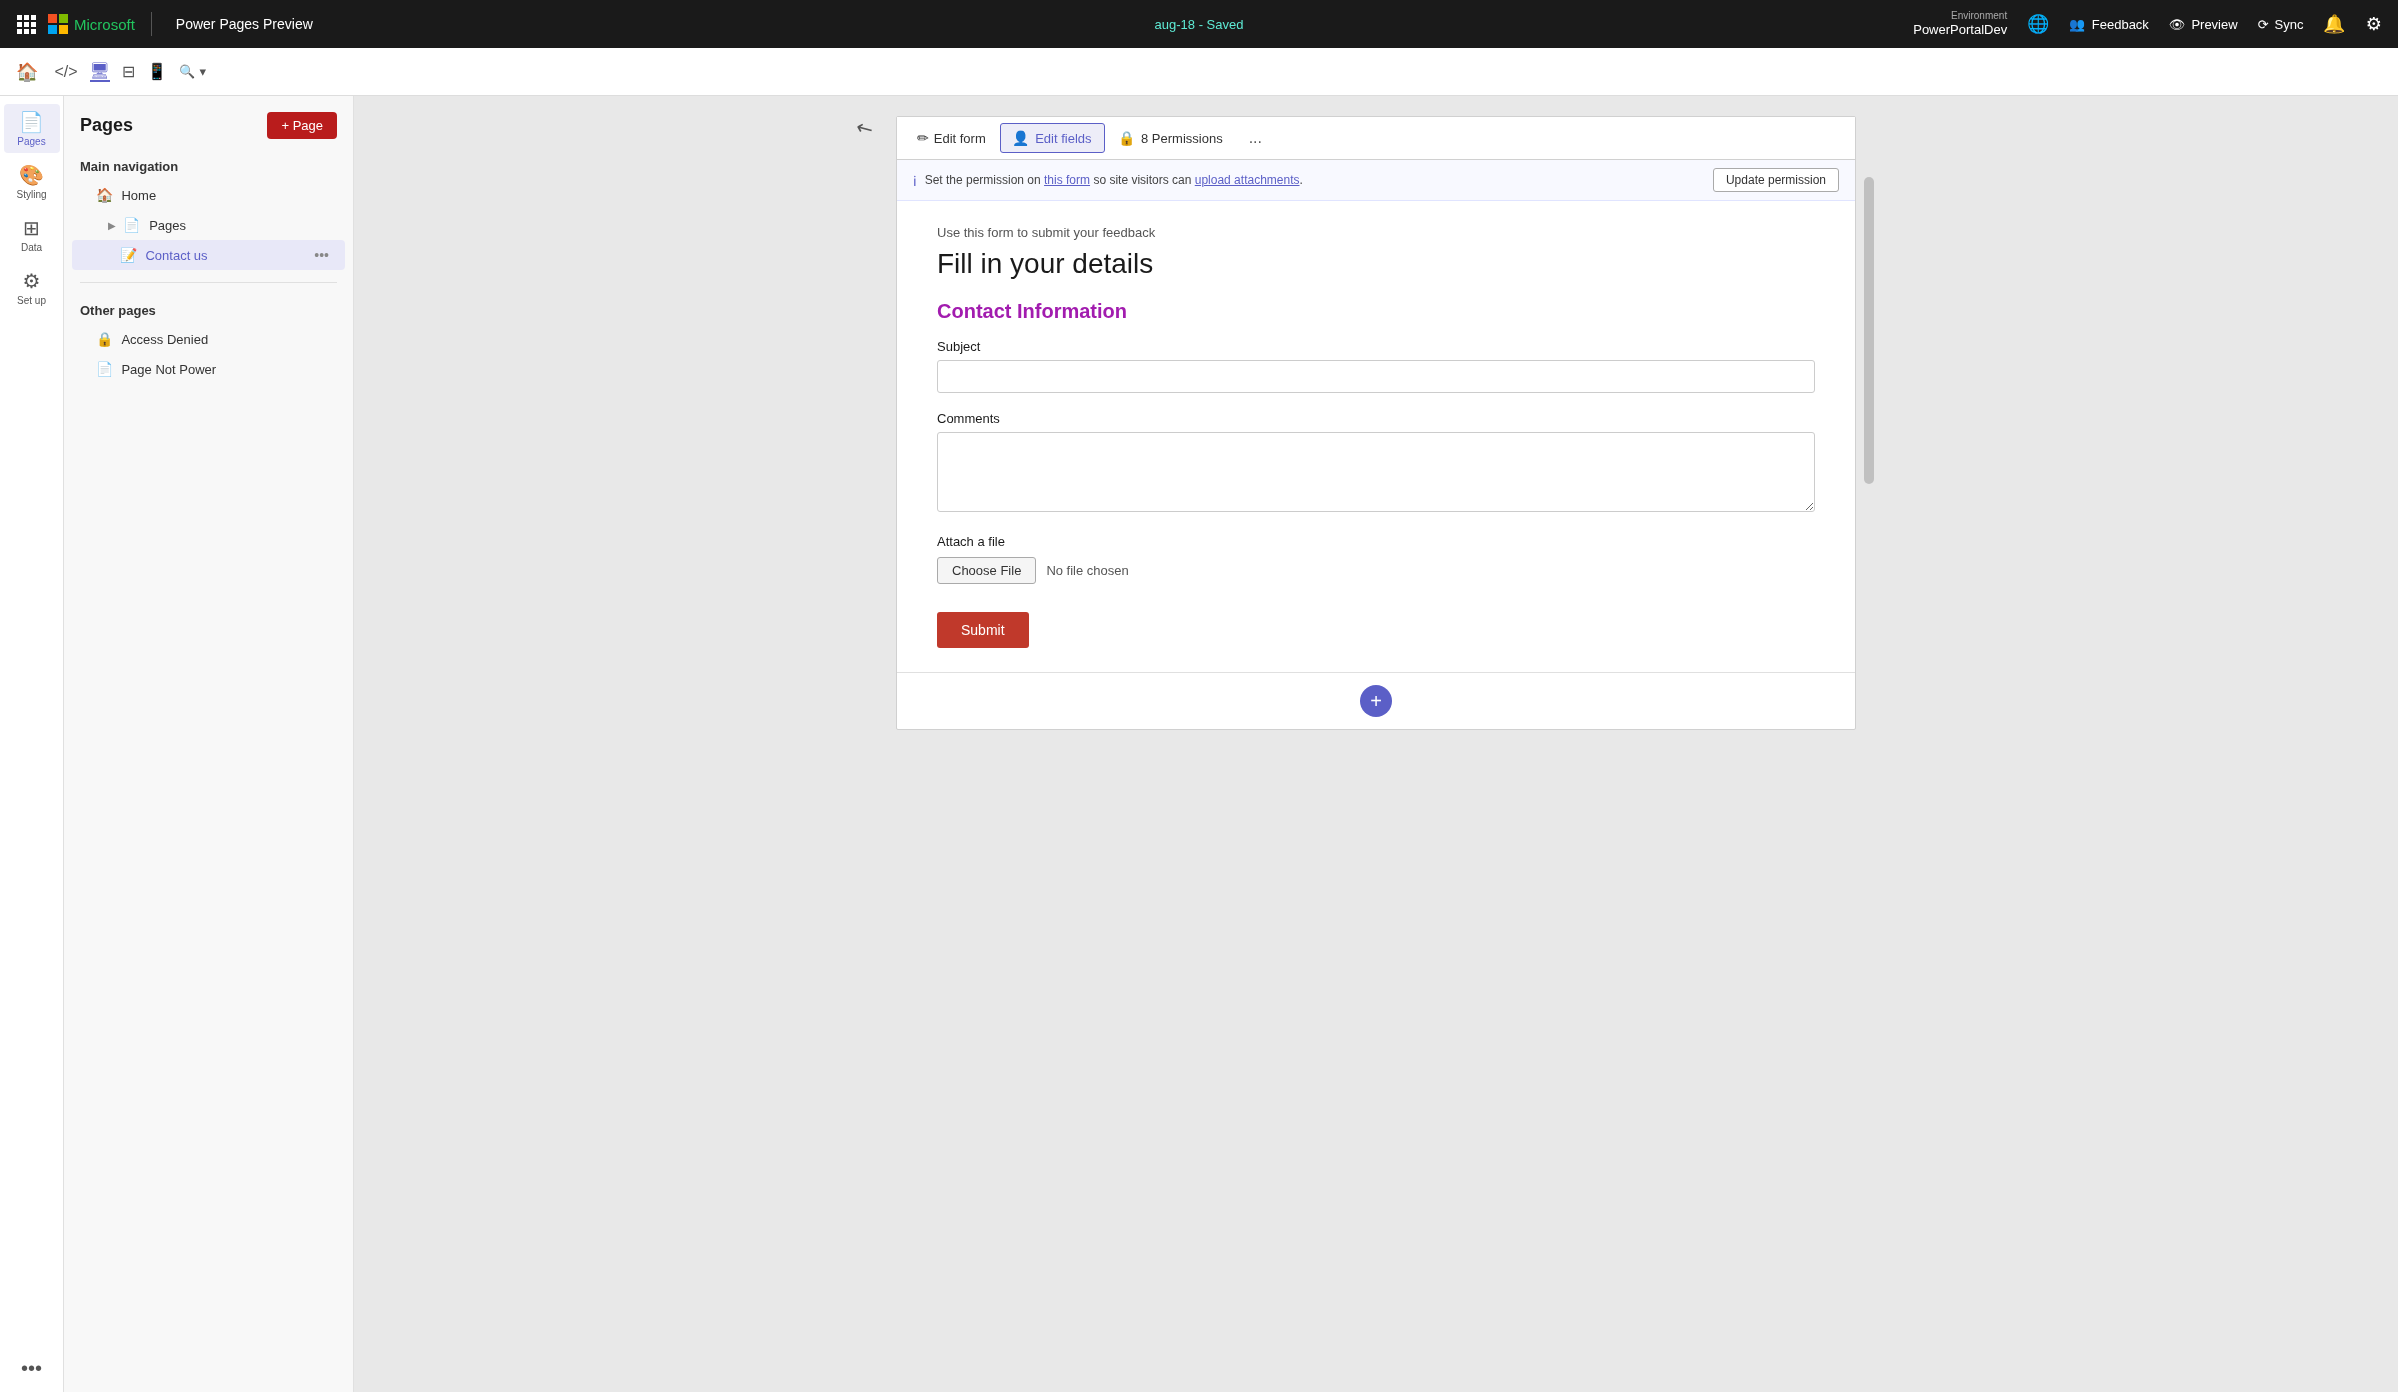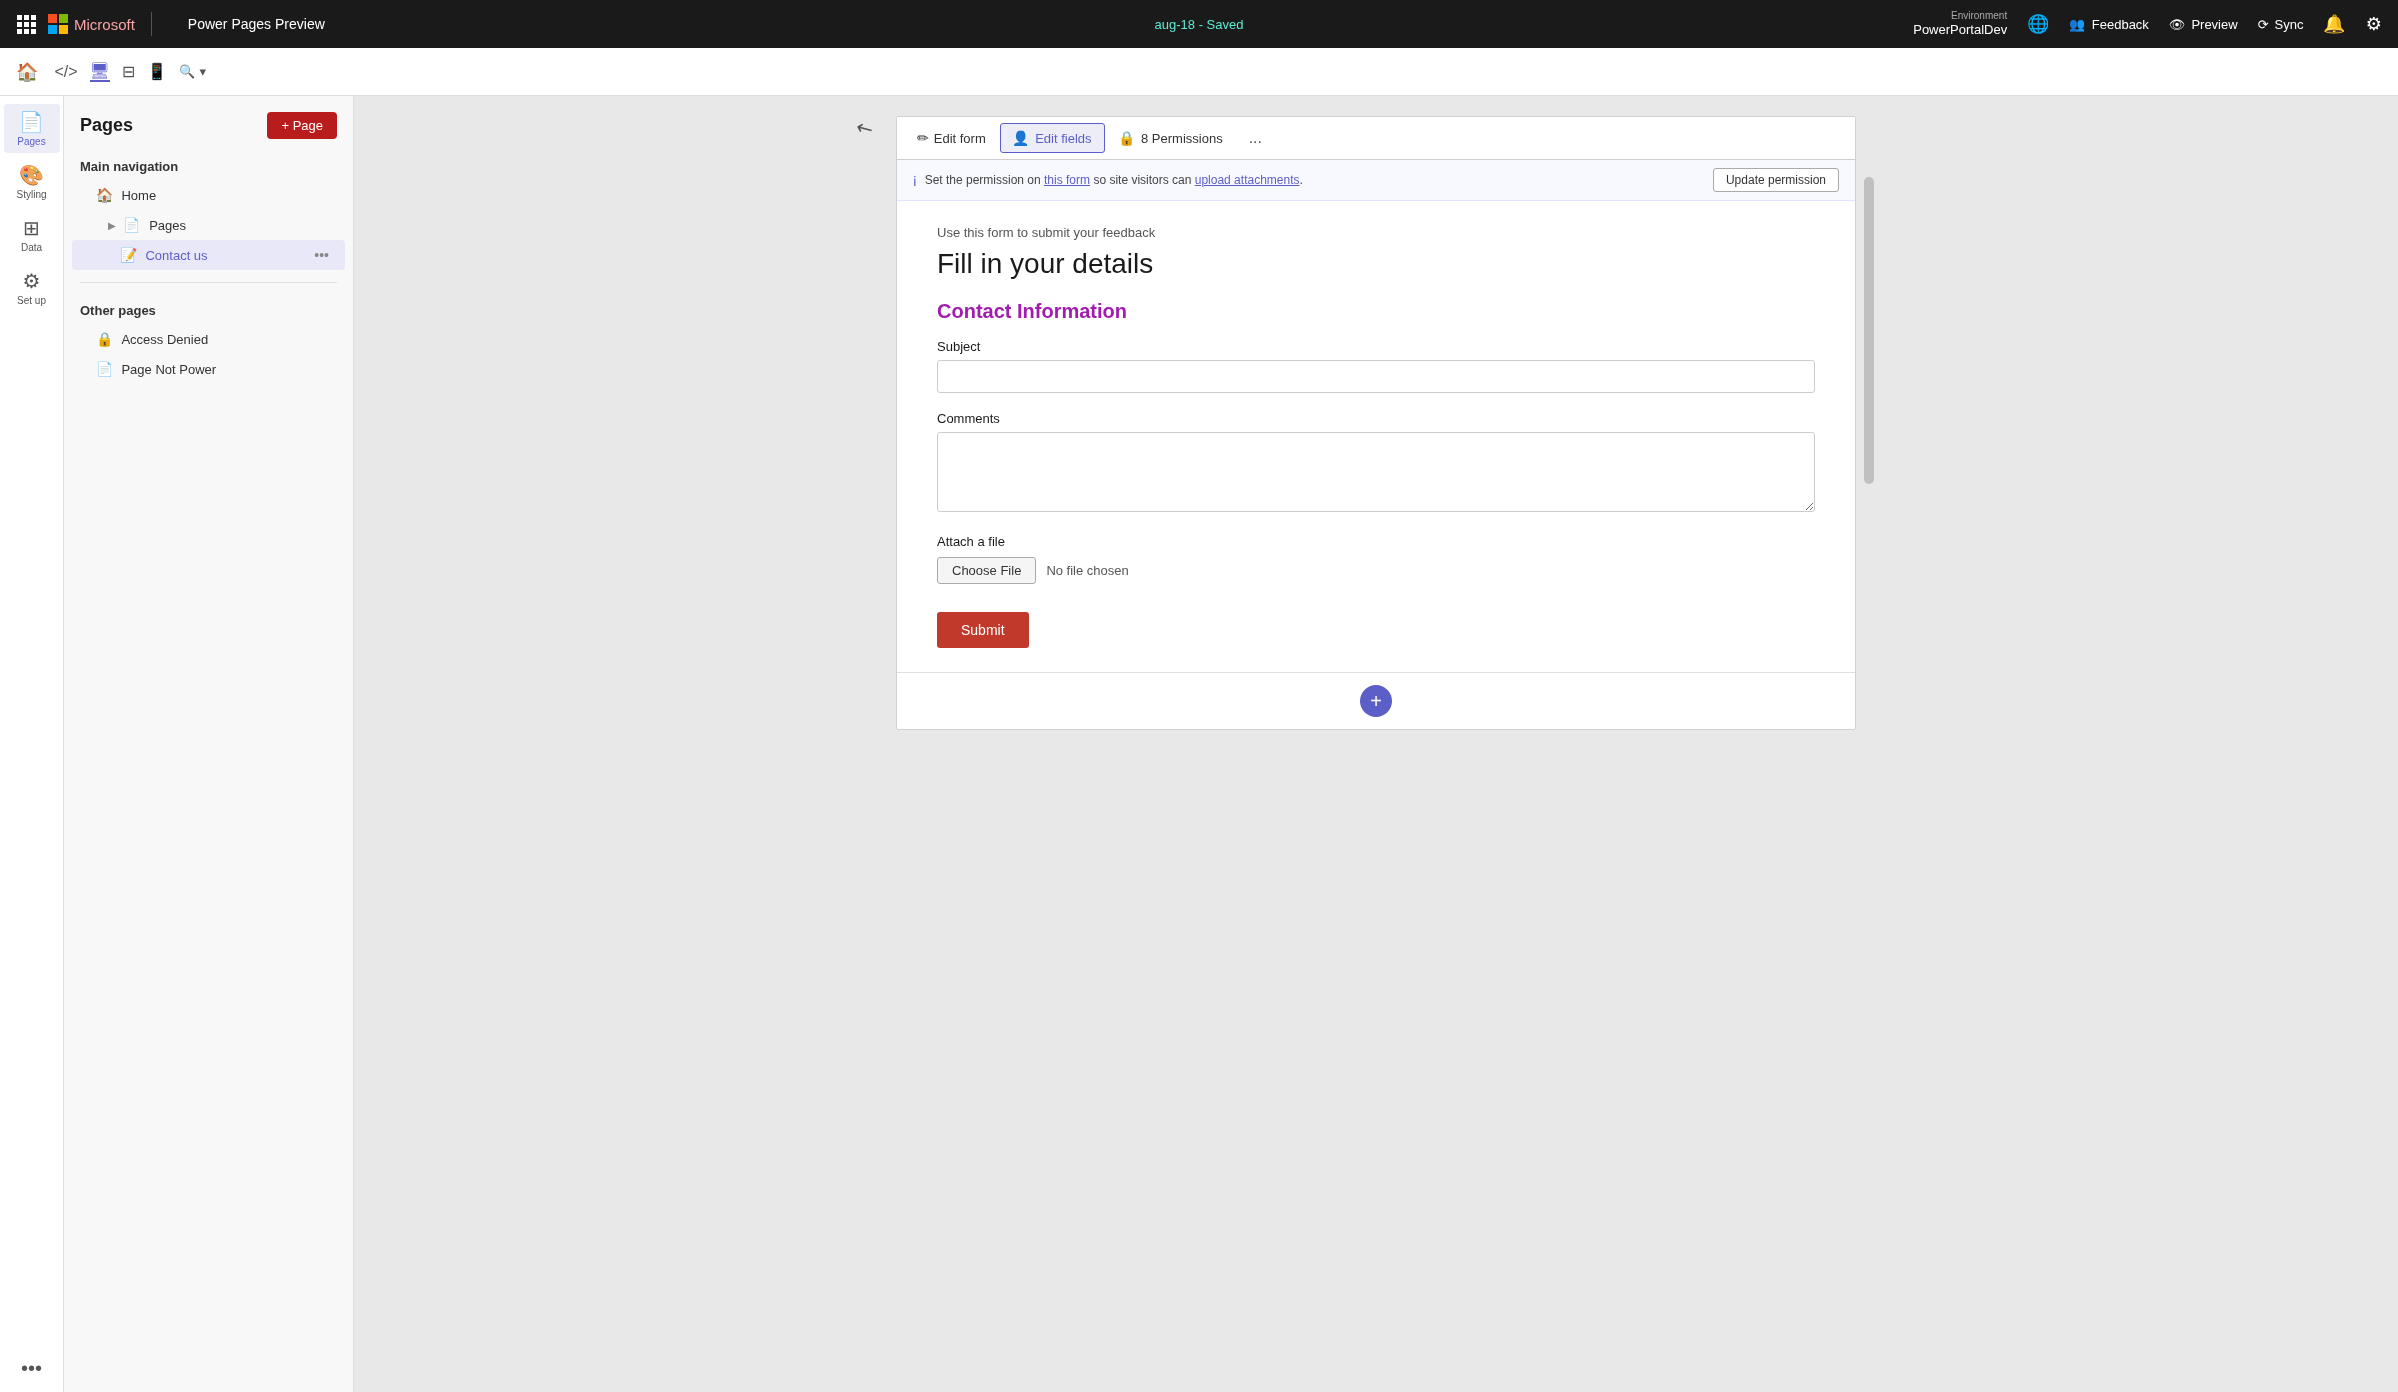--- a/index.html
+++ b/index.html
@@ -19,22 +19,22 @@
     }
     .top-bar-grid-icon { display: flex; align-items: center; cursor: pointer; }
     .top-bar-grid-icon svg { width: 20px; height: 20px; fill: #fff; }
     .ms-logo { display: flex; align-items: center; gap: 6px; }
     .ms-squares { display: grid; grid-template-columns: 1fr 1fr; gap: 2px; width: 20px; height: 20px; }
     .ms-sq { width: 9px; height: 9px; }
     .ms-sq.red { background: #F25022; }
     .ms-sq.green { background: #7FBA00; }
     .ms-sq.blue { background: #00A4EF; }
     .ms-sq.yellow { background: #FFB900; }
-    .ms-logo-text { color: #fca5a5; font-size: 15px; font-weight: 400; }
-    .top-bar-title { color: #fff; font-size: 14px; font-weight: 300; margin-left: 20px; }
+    .ms-logo-text { color: #22c55e; font-size: 15px; font-weight: 400; }
+    .top-bar-title { color: #fff; font-size: 14px; font-weight: 300; margin-left: 8px; }
     .top-bar-center {
       position: absolute;
       left: 50%;
       transform: translateX(-50%);
       display: flex;
       align-items: center;
       gap: 6px;
       color: #5eead4;
       font-size: 13px;
     }

